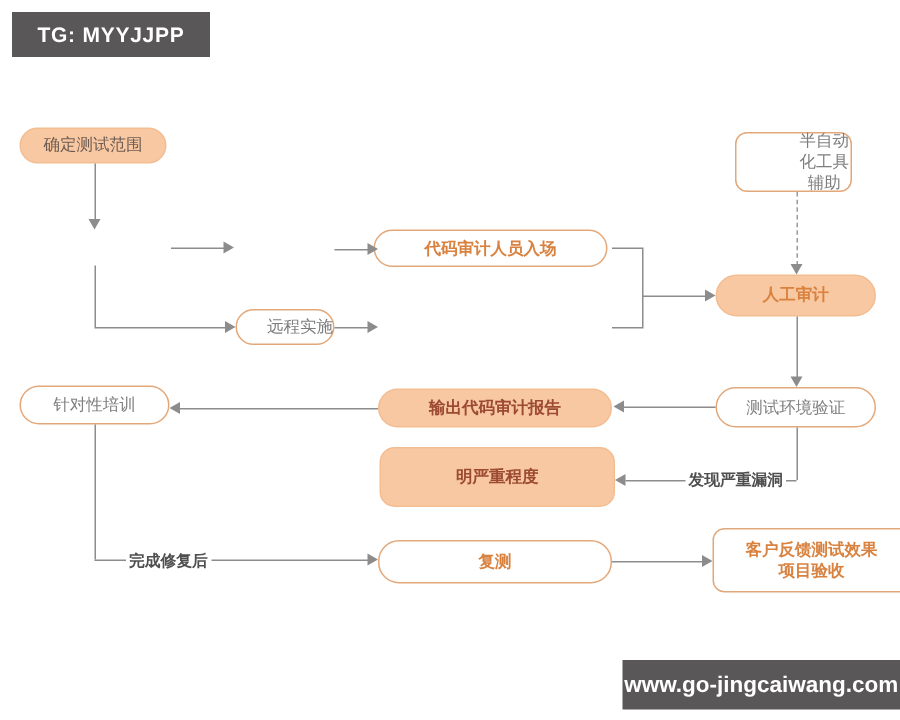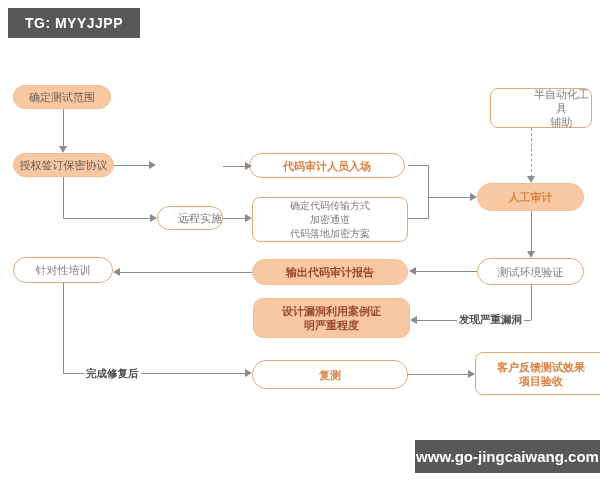--- a/index.html
+++ b/index.html
@@ -37,40 +37,32 @@
 <body>
 
 <div id="stage">
 
   <div id="tg-badge" class="bar">TG: MYYJJPP</div>
 
   <div class="node pill fill t-dark" style="left:13px;top:85px;width:98px;height:24px;align-items:center;">
     <span>确定测试范围</span>
   </div>
 
-  <div class="node pill fill t-dark" style="left:13px;top:153px;width:101px;height:24px;">
-    <span>授权签订保密协议</span>
-  </div>
 
 
   <div class="node pill outline t-orange" style="left:249px;top:153px;width:156px;height:25px;">
     <span>代码审计人员入场</span>
   </div>
 
   <div class="node pill outline t-gray" style="left:157px;top:206px;width:66px;height:24px;align-items:flex-end;">
     <span>远程实施</span>
   </div>
 
-  <div class="node rrect outline t-gray small" style="left:252px;top:197px;width:156px;height:45px;">
-    <span>确定代码传输方式</span>
-    <span>加密通道</span>
-    <span>代码落地加密方案</span>
-  </div>
 
-  <div class="node rrect outline t-gray" style="left:490px;top:88px;width:102px;height:40px;padding-left:41px;">
+  <div class="node rrect outline t-gray" style="left:490px;top:88px;width:78px;height:40px;padding-left:41px;">
     <span>半自动化工具</span>
     <span>辅助</span>
   </div>
 
   <div class="node pill fill t-orange" style="left:477px;top:183px;width:107px;height:28px;">
     <span>人工审计</span>
   </div>
 
   <div class="node pill outline t-gray" style="left:477px;top:258px;width:107px;height:27px;">
     <span>测试环境验证</span>
@@ -78,21 +70,20 @@
 
   <div class="node pill fill t-red" style="left:252px;top:259px;width:156px;height:26px;align-items:center;">
     <span>输出代码审计报告</span>
   </div>
 
   <div class="node pill outline t-gray" style="left:13px;top:257px;width:100px;height:26px;">
     <span>针对性培训</span>
   </div>
 
   <div class="node rrect fill t-red" style="left:253px;top:298px;width:157px;height:40px;border-radius:10px;">
-    <span>设计漏洞利用案例证</span>
     <span>明严重程度</span>
   </div>
 
   <div class="node pill outline t-orange" style="left:252px;top:360px;width:156px;height:29px;">
     <span>复测</span>
   </div>
 
   <div class="node rrect outline t-orange" style="left:475px;top:352px;width:132px;height:43px;">
     <span>客户反馈测试效果</span>
     <span>项目验收</span>

